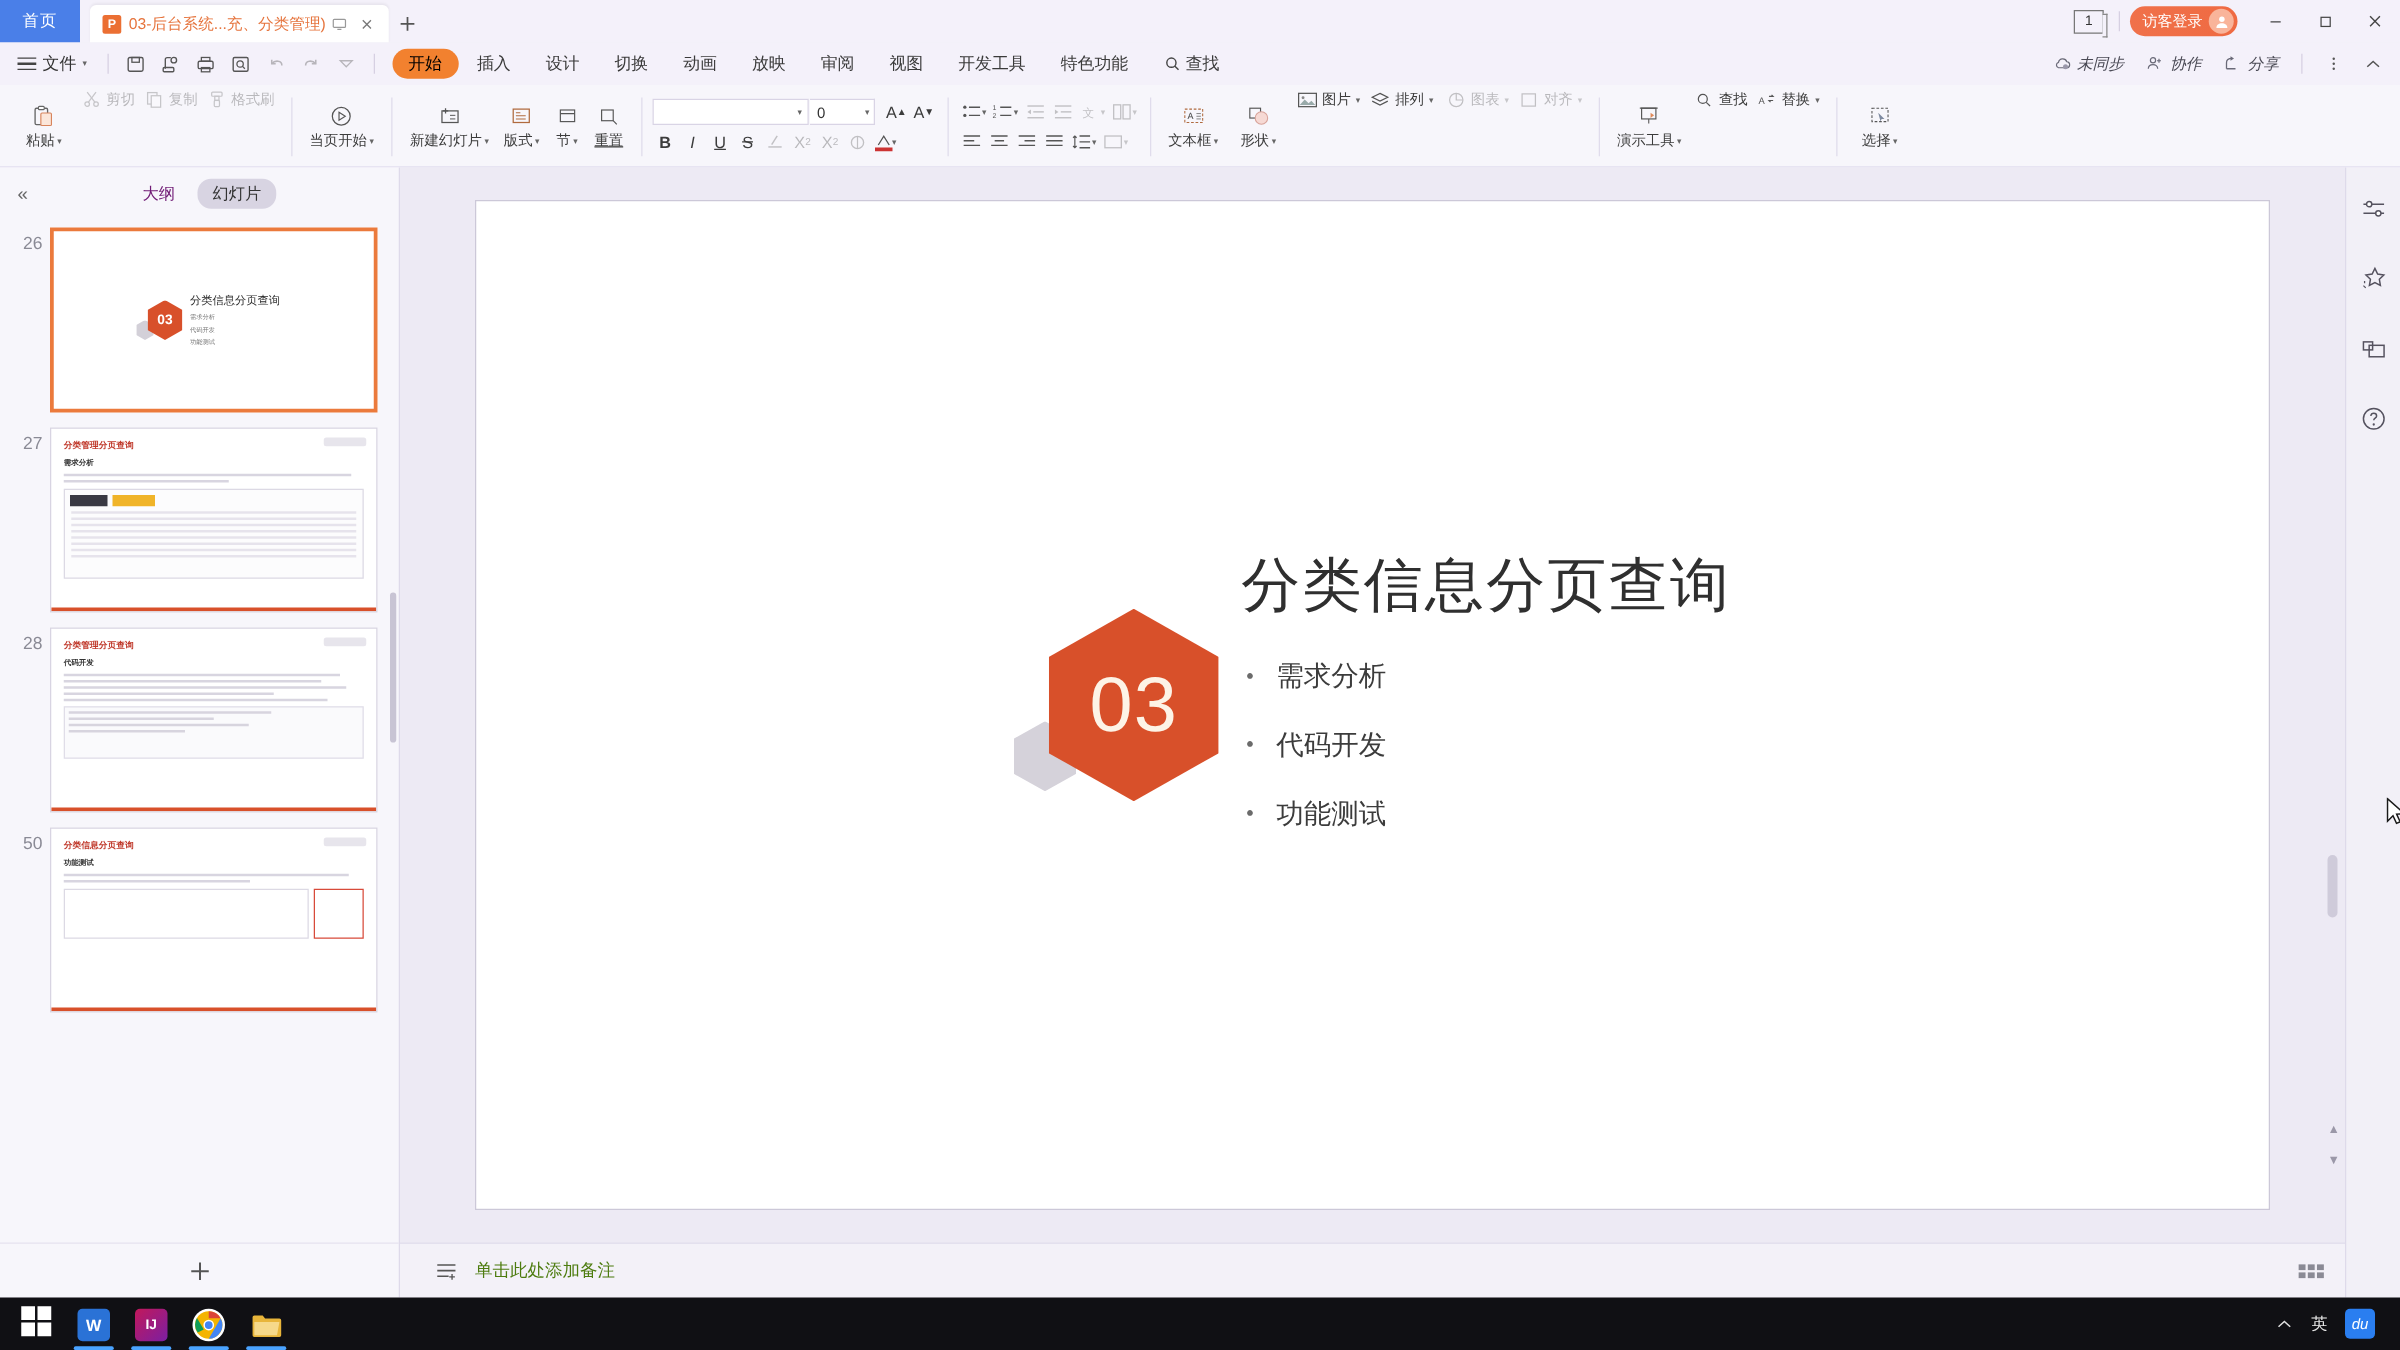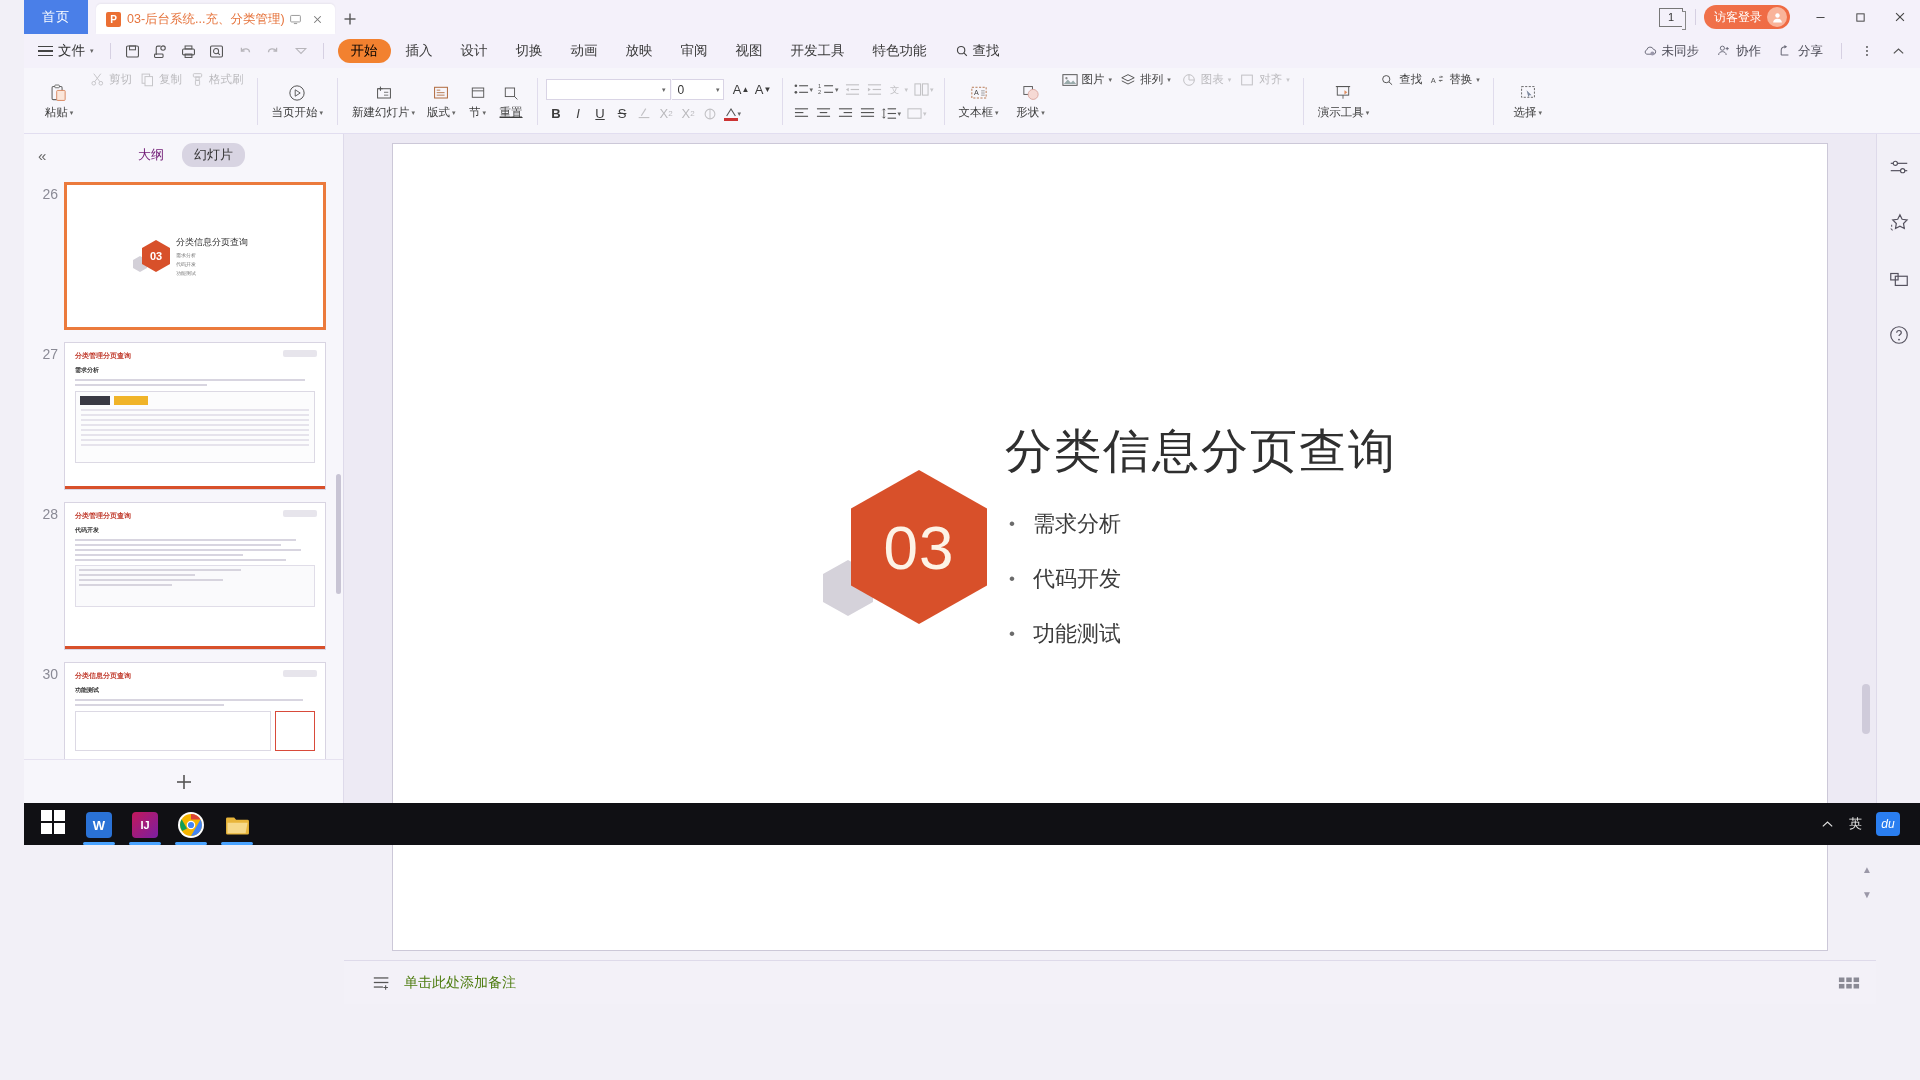--- a/index.html
+++ b/index.html
@@ -2,21 +2,21 @@
 <html><head>
 <meta charset="utf-8">
 <style>
   * { box-sizing: border-box; margin: 0; padding: 0; }
   html, body {
     width: 1920px; height: 1080px;
     font-family: "Liberation Sans", "DejaVu Sans", sans-serif;
     overflow: hidden;
     background: #f2f0f7;
   }
-  .app { position: relative; width: 1920px; height: 845px; display: flex; flex-direction: column; padding-left: 24px; }
+  .app { position: relative; width: 1920px; height: 1080px; display: flex; flex-direction: column; }
 
   
   .titlebar {
     height: 34px; background: #f4f1fa; display: flex; align-items: flex-end;
     position: relative; flex: 0 0 34px;
   }
   .home-tab {
     width: 64px; height: 34px; background: #4a7fe8; color: #fff;
     display: flex; align-items: center; justify-content: center;
     font-size: 13px; letter-spacing: 1px;
@@ -82,21 +82,21 @@
   .qa-icon { width: 28px; height: 26px; display: flex; align-items: center; justify-content: center; color: #555; }
   .qa-icon.dim { opacity: .38; }
   .ribbon-tabs { display: flex; align-items: center; gap: 2px; margin-left: 6px; }
   .rtab {
     padding: 0 13px; height: 24px; display: flex; align-items: center;
     font-size: 13.5px; color: #3a3a3a; border-radius: 12px; white-space: nowrap;
   }
   .rtab.active { background: #f2812f; color: #000000; }
   .rtab.find { display: flex; gap: 4px; align-items: center; }
   .menubar-right {
-    position: absolute; right: 8px; top: 0; height: 34px; display: flex; align-items: center; gap: 3px;
+    position: absolute; right: 8px; top: 0; height: 34px; display: flex; align-items: center; gap: 3px; font-style: italic;
   }
   .mr-item { display: flex; align-items: center; gap: 4px; font-size: 12.5px; color: #4a4a55; padding: 0 7px; height: 24px; }
 
   
   .toolbar {
     height: 66px; background: #f7f6fb; display: flex; align-items: stretch;
     border-bottom: 1px solid #e2def0; padding: 2px 4px 0 4px; flex: 0 0 66px;
   }
   .tb-group { display: flex; align-items: stretch; padding: 0 5px; }
   .tb-sep { width: 1px; background: #e0dcec; margin: 8px 3px; flex: 0 0 1px; }
@@ -951,21 +951,21 @@
                 <div class="cl" style="width:62%"></div>
                 <div class="cl" style="width:40%"></div>
               </div>
             </div>
             <div class="underline"></div>
           </div>
         </div>
 
 
         <div class="thumb-row">
-          <div class="thumb-num">30</div>
+          <div class="thumb-num">50</div>
           <div class="thumb">
             <div class="doc-thumb">
               <div class="dt-logo"></div>
               <div class="dt-title">分类信息分页查询</div>
               <div class="dt-sub">功能测试</div>
               <div class="dt-line" style="width:95%"></div>
               <div class="dt-line" style="width:62%"></div>
               <div style="margin-top:5px;display:flex;gap:4px">
                 <div style="flex:1;border:1px solid #dcd9e4;height:40px"></div>
                 <div style="width:40px;border:1px solid #d84a3a;height:40px"></div>

